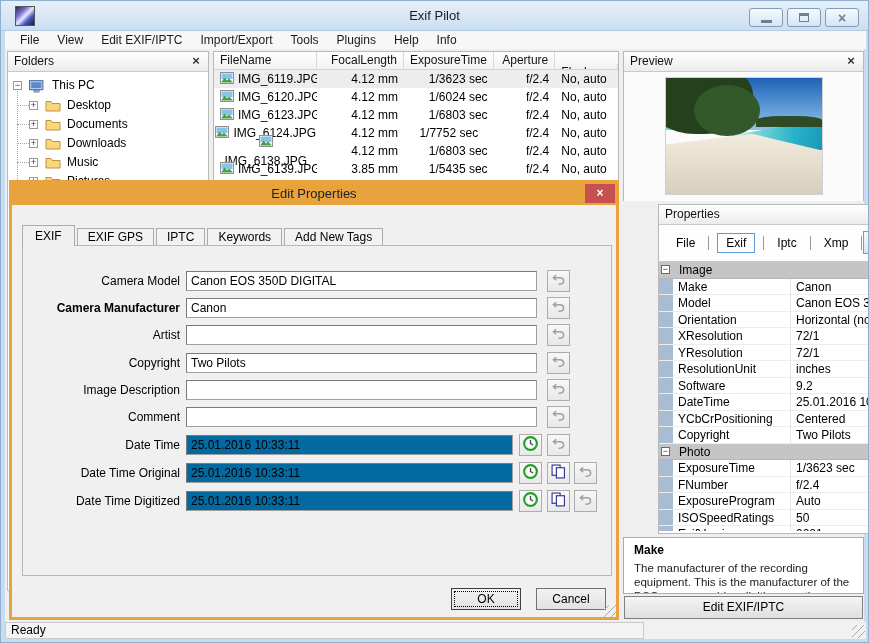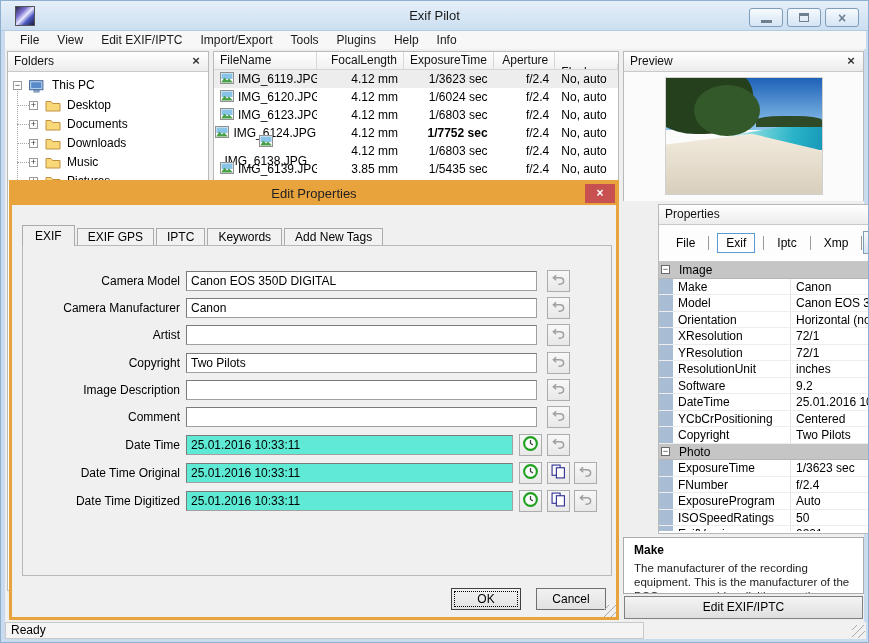--- a/index.html
+++ b/index.html
@@ -116,21 +116,21 @@
   .dtab { font-size:12px; color:#000; border:1px solid #ABABAB; border-bottom:none; background:#F2F2F2;
           height:18px; line-height:17px; padding:0 10px; margin-right:2px; }
   .dtab.active { height:21px; line-height:20px; background:#F0F0F0; position:relative; z-index:2; padding:0 12px; }
   .dlg-page { position:absolute; left:10px; top:62px; width:590px; height:331px;
               border:1px solid #B8B8B8; background:#F0F0F0; }
   .fld-label { position:absolute; left:8px; width:160px; height:20px; font-size:12px; color:#000;
                text-align:right; line-height:20px; }
   .fld-input { position:absolute; left:174px; height:20px; background:#fff;
                border:1px solid #A0A0A0; border-top-color:#7A7A7A; border-left-color:#7A7A7A;
                font-size:12px; color:#000; line-height:18px; padding:0 4px; overflow:hidden; white-space:nowrap; }
-  .fld-input.date { background:#5eead4; }
+  .fld-input.date { background:#0369a1; }
   .mini-btn { position:absolute; width:23px; height:22px; border:1px solid #ACACAC;
               background:linear-gradient(#F8F8F8,#E8E8E8); display:flex; align-items:center; justify-content:center; }
   .dlg-btn { position:absolute; top:405px; width:70px; height:22px; font-size:12px; color:#000;
              text-align:center; line-height:20px; background:linear-gradient(#F2F2F2,#E2E2E2); }
   .dlg-ok { left:439px; border:1px solid #404040; outline:1px dotted #000; outline-offset:-4px; }
   .dlg-cancel { left:524px; border:1px solid #707070; }
   .dlg-grip { position:absolute; right:0px; bottom:0px; width:12px; height:12px;
           background:repeating-linear-gradient(135deg, transparent 0 3px, #A9A9A9 3px 4px, transparent 4px 5px); }
 </style>
 </head>
@@ -304,21 +304,21 @@
             <span><svg width="14" height="12" viewBox="0 0 14 12">
                 <rect x="0.5" y="0.5" width="13" height="11" fill="#F8F8F8" stroke="#909090"></rect>
                 <rect x="1.5" y="1.5" width="11" height="5.5" fill="#88C4E8"></rect>
                 <path d="M1.5 10 L4.5 5.5 L7 8.5 L9 6.5 L12.5 10 V10.5 H1.5 Z" fill="#48A048"></path>
               </svg></span>
             <span>IMG_6124.JPG</span>
           </div>
           <div class="fl-cell" style="width: 87px; justify-content: flex-end;">
             <span>4.12 mm</span>
           </div>
-          <div class="fl-cell" style="width: 90px; justify-content: flex-end; font-weight: bold;">
+          <div class="fl-cell" style="width: 90px; justify-content: center;">
             <span>1/7752 sec</span>
           </div>
           <div class="fl-cell" style="width: 62px; justify-content: flex-end;">
             <span>f/2.4</span>
           </div>
           <div class="fl-cell" style="width: 63px; justify-content: flex-start;">
             <span>No, auto</span>
           </div>
         </div>
         <div class="fl-row">
@@ -531,21 +531,21 @@
     <div class="dlg-page"></div>
     <div>
         <div class="fld-label" style="top: 88px;">Camera Model</div>
         <div class="fld-input" style="top: 88px; width: 351px;">Canon EOS 350D DIGITAL</div>
         <div class="mini-btn" style="left: 535px; top: 87px;">
           <span><svg width="15" height="13" viewBox="0 0 16 14">
               <path d="M5.5 2.5 L2.5 5.2 L5.5 7.8" fill="none" stroke="#A0A0A0" stroke-width="1.6"></path>
               <path d="M2.8 5.2 H9.5 C12.3 5.2 13.5 7 13.5 8.7 C13.5 10.4 12.3 12 9.5 12 H8" fill="none" stroke="#A0A0A0" stroke-width="1.6"></path>
             </svg></span>
         </div>
-        <div class="fld-label" style="top: 115px;">Camera Manufacturer</div>
+        <div class="fld-label" style="top: 115px; font-weight: bold;">Camera Manufacturer</div>
         <div class="fld-input" style="top: 115px; width: 351px;">Canon</div>
         <div class="mini-btn" style="left: 535px; top: 114px;">
           <span><svg width="15" height="13" viewBox="0 0 16 14">
               <path d="M5.5 2.5 L2.5 5.2 L5.5 7.8" fill="none" stroke="#A0A0A0" stroke-width="1.6"></path>
               <path d="M2.8 5.2 H9.5 C12.3 5.2 13.5 7 13.5 8.7 C13.5 10.4 12.3 12 9.5 12 H8" fill="none" stroke="#A0A0A0" stroke-width="1.6"></path>
             </svg></span>
         </div>
         <div class="fld-label" style="top: 142px;">Artist</div>
         <div class="fld-input" style="top: 142px; width: 351px;"></div>
         <div class="mini-btn" style="left: 535px; top: 141px;">

